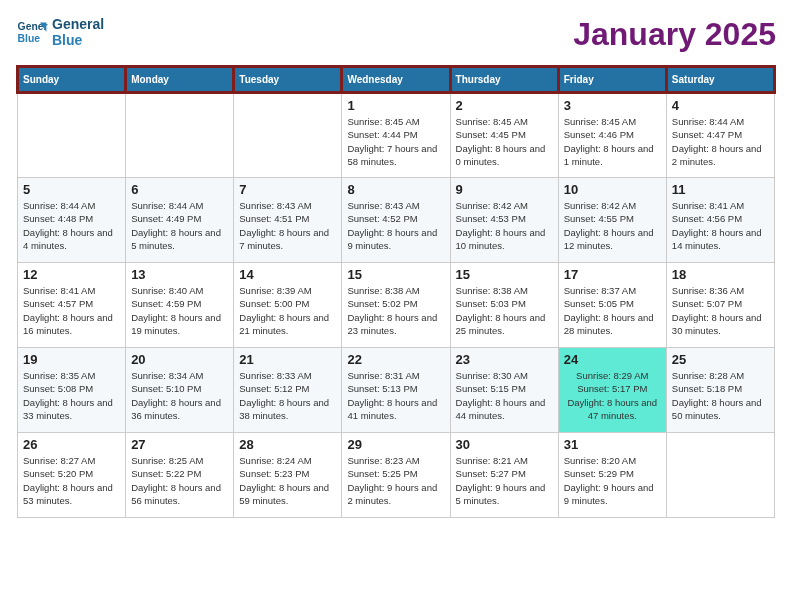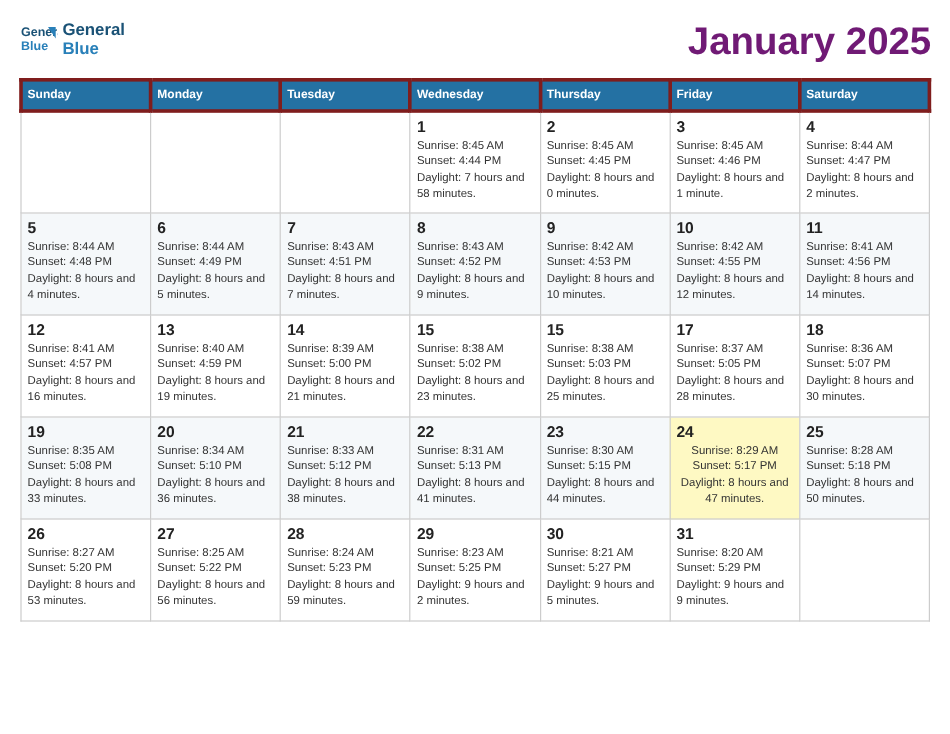--- a/index.html
+++ b/index.html
@@ -255,21 +255,21 @@
           <div class="day-info" style="white-space: pre-line;">Sunrise: 8:31 AM
 Sunset: 5:13 PM
 Daylight: 8 hours and 41 minutes.</div>
         </td>
         <td style="background: rgb(245, 248, 250);">
           <div class="day-number">23</div>
           <div class="day-info" style="white-space: pre-line;">Sunrise: 8:30 AM
 Sunset: 5:15 PM
 Daylight: 8 hours and 44 minutes.</div>
         </td>
-        <td style="background: #fef9c3;">
+        <td style="background: #5eead4;">
           <div class="day-number">24</div>
           <div class="day-info" style="white-space: pre-line; text-align: center;">Sunrise: 8:29 AM
 Sunset: 5:17 PM
 Daylight: 8 hours and 47 minutes.</div>
         </td>
         <td style="background: rgb(245, 248, 250);">
           <div class="day-number">25</div>
           <div class="day-info" style="white-space: pre-line;">Sunrise: 8:28 AM
 Sunset: 5:18 PM
 Daylight: 8 hours and 50 minutes.</div>

